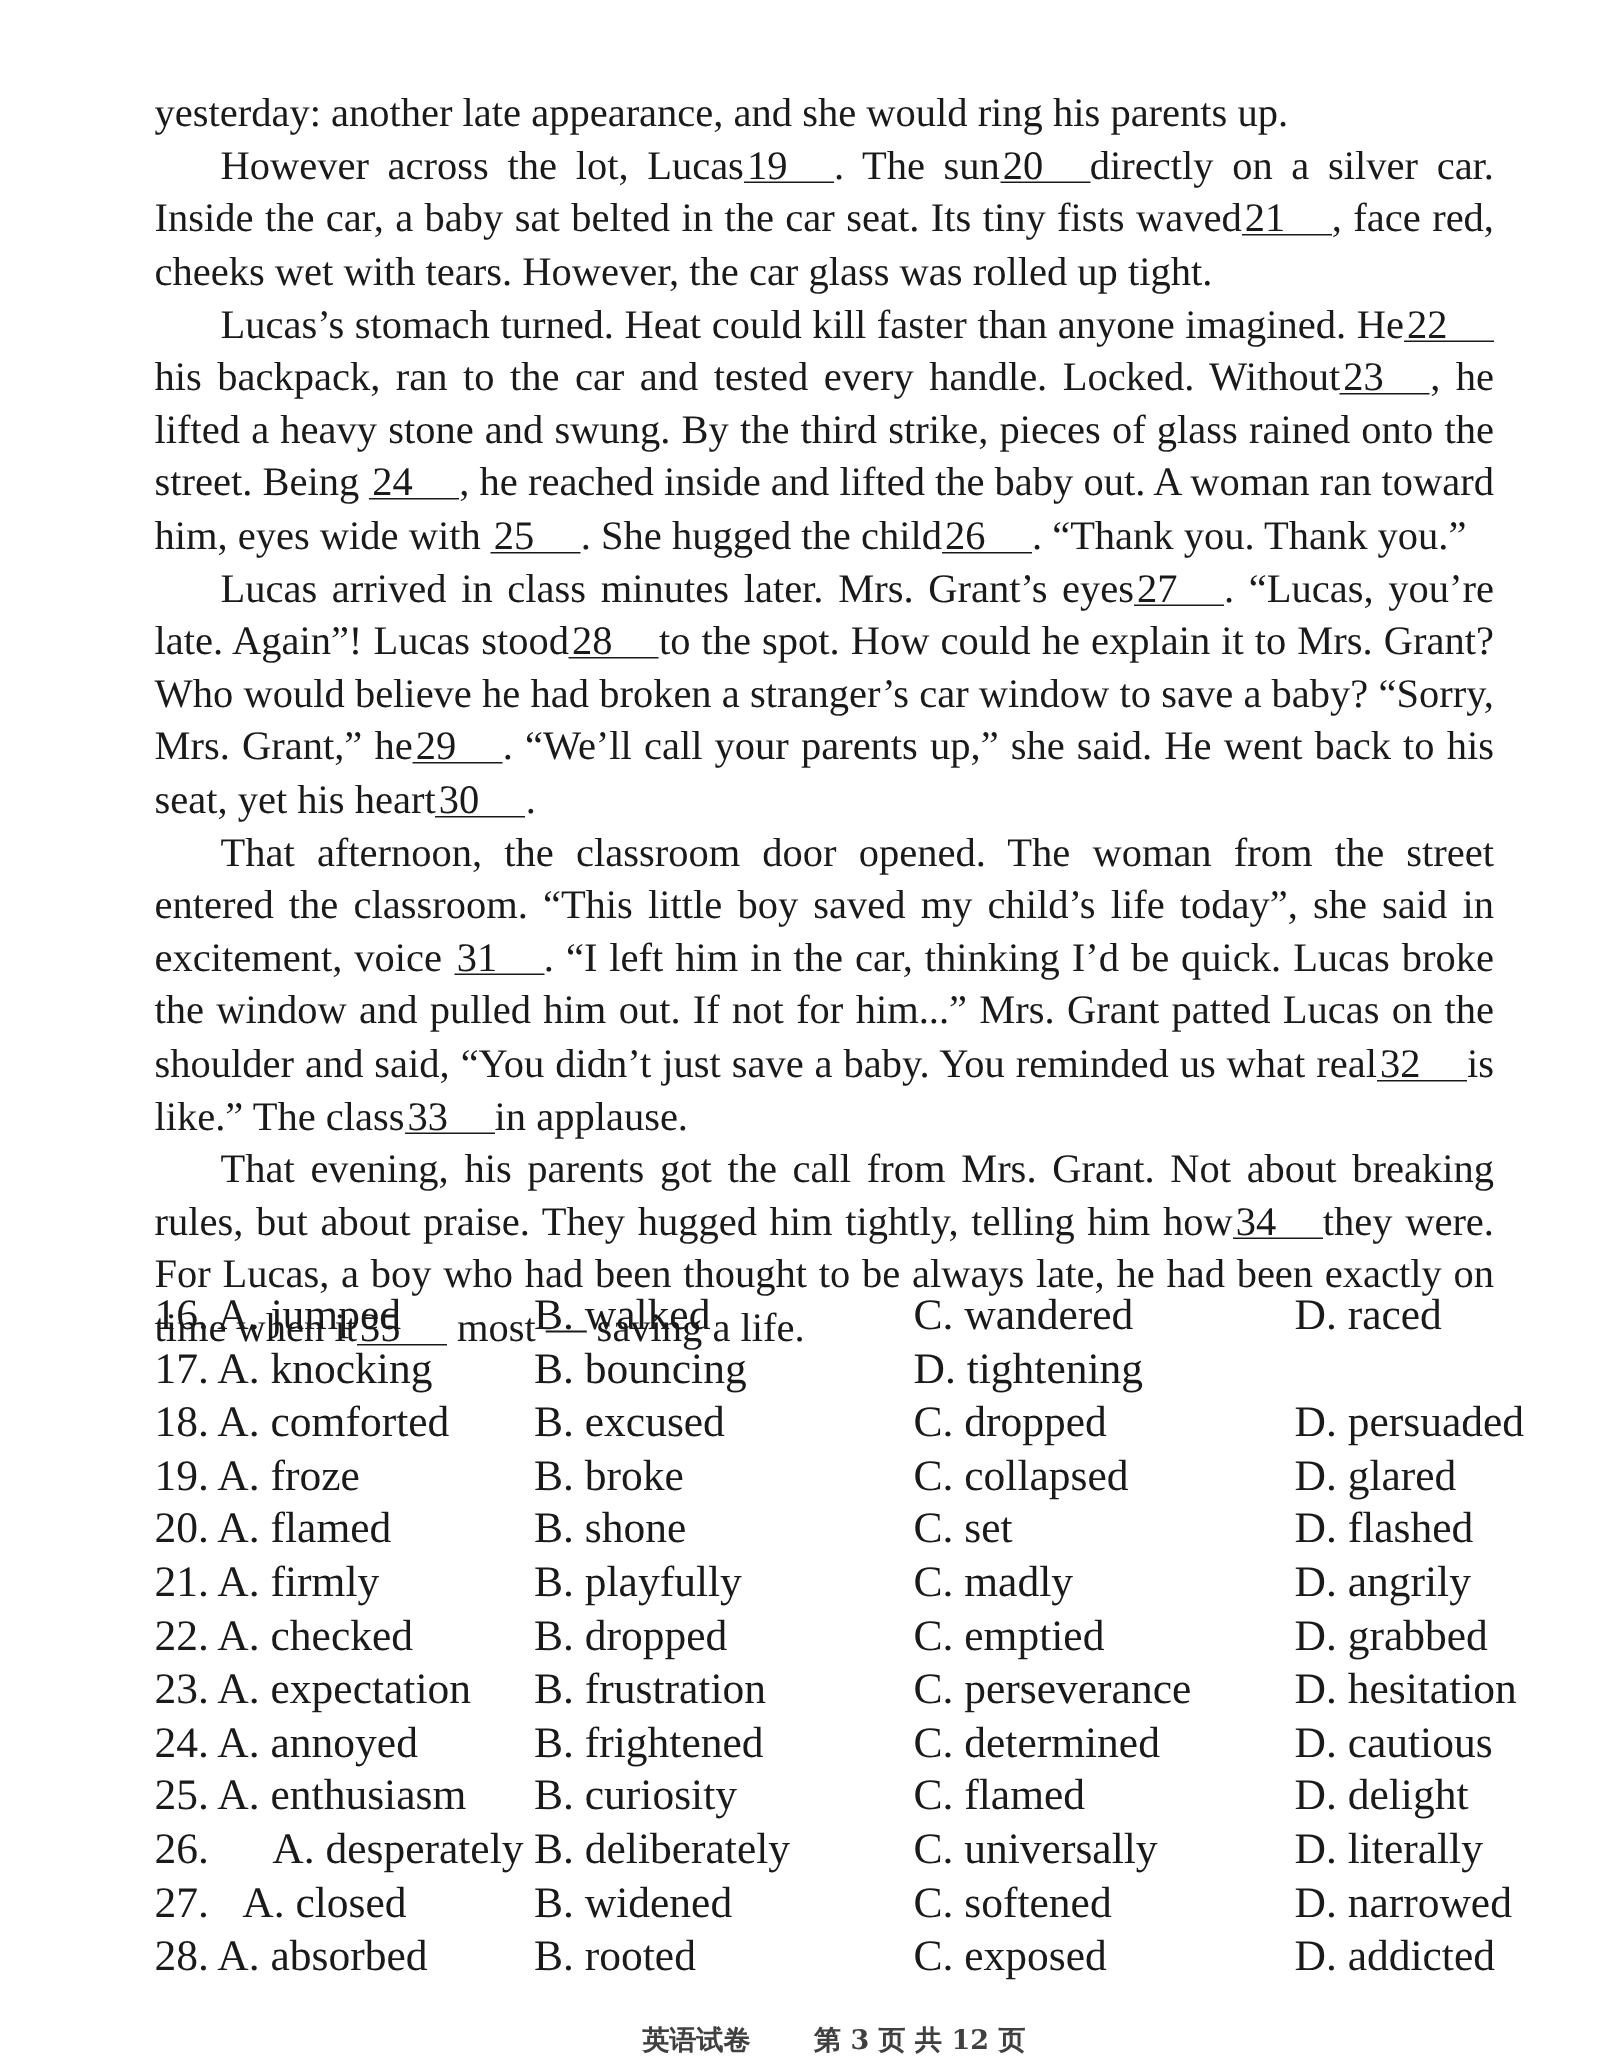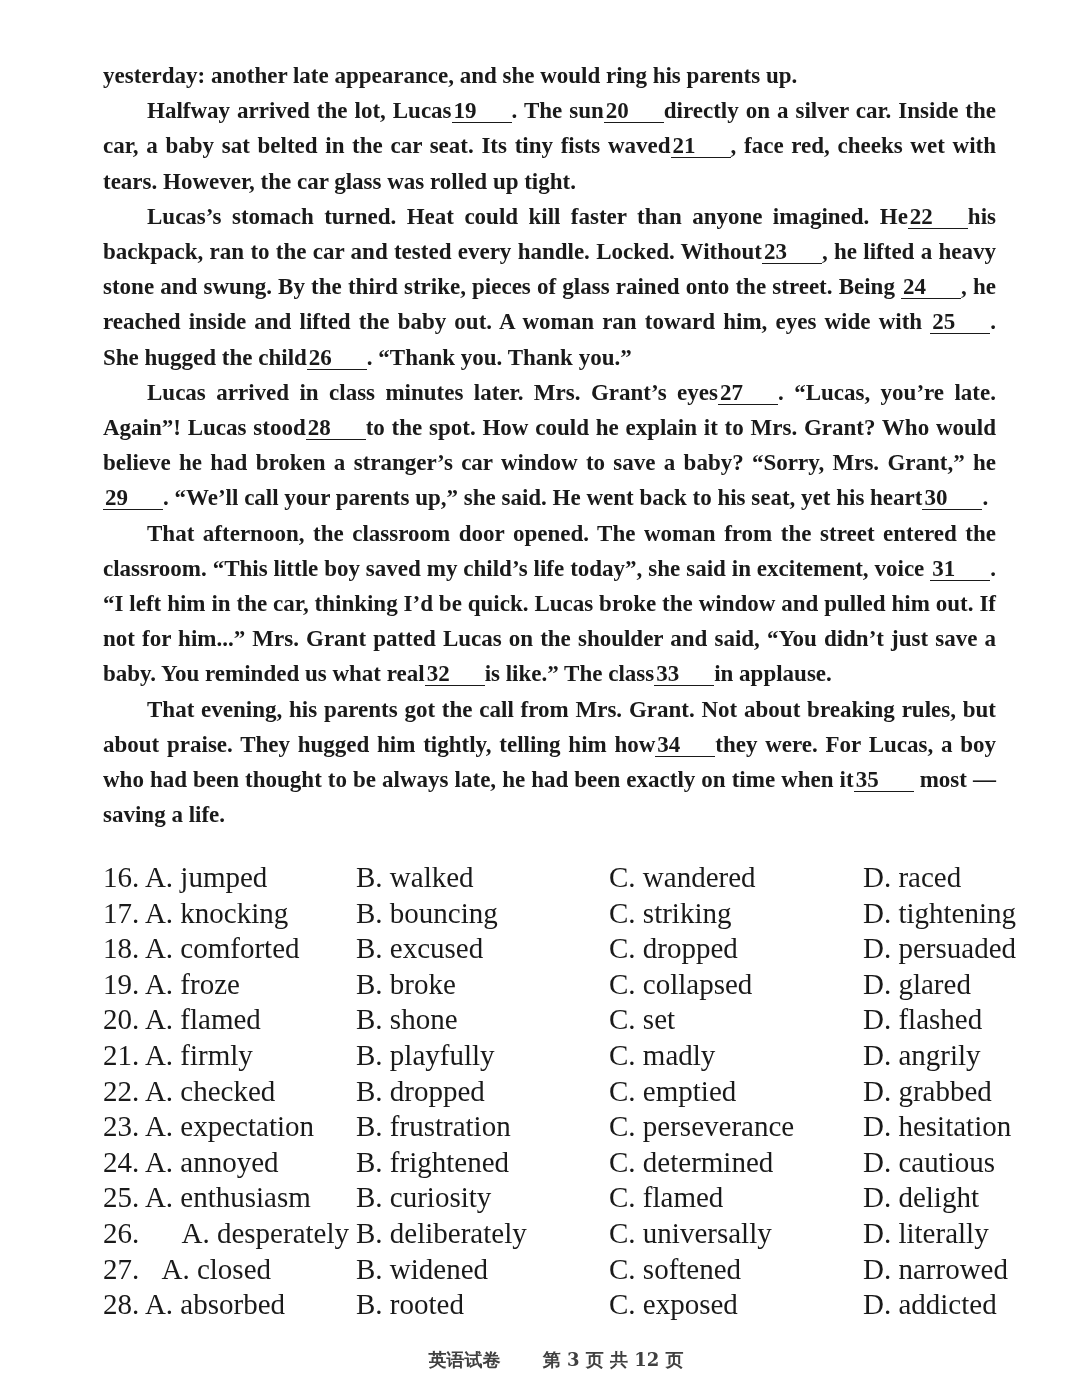--- a/index.html
+++ b/index.html
@@ -3,22 +3,22 @@
 <meta charset="utf-8">
 <style>
   html, body { margin: 0; padding: 0; background: #ffffff; }
   body {
     width: 1080px; height: 1376px; position: relative; overflow: hidden;
     font-family: "Liberation Serif", "DejaVu Serif", serif;
     color: #1a1a1a;
   }
   .page { position: absolute; left: 103px; top: 58px; width: 893px; }
   .para {
-    font-size: 23px; line-height: 35.2px; margin: 0;
-    text-align: justify; text-align-last: left; font-weight: bold;
+    font-size: 27px; line-height: 35.2px; margin: 0;
+    text-align: justify; text-align-last: left;
   }
   .para.indent { text-indent: 44px; }
   .blank {
     display: inline-block; text-align: center; border-bottom: 1.3px solid #1a1a1a;
     line-height: 22px; text-indent: 0; padding: 0 2px;
   }
   .w2 { min-width: 56px; text-align: right; }
   .opts { position: absolute; left: 103px; top: 860px; width: 900px; }
   .opt-row { display: flex; height: 35.6px; font-size: 29px; line-height: 35.6px; }
   .opt-row span { display: block; white-space: nowrap; }
@@ -30,38 +30,37 @@
     position: absolute; top: 1348px; left: 16px; width: 1080px; text-align: center;
     font-size: 18px; font-family: "DejaVu Serif", serif; font-weight: bold; color: #404040;
   }
   .footer span { margin: 0 18px; }
 </style>
 </head>
 <body>
 
 <div class="page">
   <p class="para">yesterday: another late appearance, and she would ring his parents up.</p>
-  <p class="para indent"><span>Halfway arrived the lot, Lucas</span><span class="blank w2">19</span><span>. The sun</span><span class="blank w2">20</span><span>directly on a silver car. Inside the car, a baby sat belted in the car seat. Its tiny fists waved</span><span class="blank w2">21</span><span>, face red, cheeks wet with tears. However, the car glass was rolled up tight.</span></p>
+  <p class="para indent"><span>However across the lot, Lucas</span><span class="blank w2">19</span><span>. The sun</span><span class="blank w2">20</span><span>directly on a silver car. Inside the car, a baby sat belted in the car seat. Its tiny fists waved</span><span class="blank w2">21</span><span>, face red, cheeks wet with tears. However, the car glass was rolled up tight.</span></p>
   <p class="para indent"><span>Lucas’s stomach turned. Heat could kill faster than anyone imagined. He</span><span class="blank w2">22</span><span>his backpack, ran to the car and tested every handle. Locked. Without</span><span class="blank w2">23</span><span>, he lifted a heavy stone and swung. By the third strike, pieces of glass rained onto the street. Being </span><span class="blank w2">24</span><span>, he reached inside and lifted the baby out. A woman ran toward him, eyes wide with </span><span class="blank w2">25</span><span>. She hugged the child</span><span class="blank w2">26</span><span>. “Thank you. Thank you.”</span></p>
   <p class="para indent"><span>Lucas arrived in class minutes later. Mrs. Grant’s eyes</span><span class="blank w2">27</span><span>. “Lucas, you’re late. Again”! Lucas stood</span><span class="blank w2">28</span><span>to the spot. How could he explain it to Mrs. Grant? Who would believe he had broken a stranger’s car window to save a baby? “Sorry, Mrs. Grant,” he</span><span class="blank w2">29</span><span>. “We’ll call your parents up,” she said. He went back to his seat, yet his heart</span><span class="blank w2">30</span><span>.</span></p>
   <p class="para indent"><span>That afternoon, the classroom door opened. The woman from the street entered the classroom. “This little boy saved my child’s life today”, she said in excitement, voice </span><span class="blank w2">31</span><span>. “I left him in the car, thinking I’d be quick. Lucas broke the window and pulled him out. If not for him...” Mrs. Grant patted Lucas on the shoulder and said, “You didn’t just save a baby. You reminded us what real</span><span class="blank w2">32</span><span>is like.” The class</span><span class="blank w2">33</span><span>in applause.</span></p>
   <p class="para indent"><span>That evening, his parents got the call from Mrs. Grant. Not about breaking rules, but about praise. They hugged him tightly, telling him how</span><span class="blank w2">34</span><span>they were. For Lucas, a boy who had been thought to be always late, he had been exactly on time when it</span><span class="blank w2">35</span><span> most — saving a life.</span></p>
 </div>
 
 <div class="opts" id="opts">
     <div class="opt-row">
       <span class="c0"><span style="display: inline;">16. </span><span style="display: inline;">A. jumped</span></span>
       <span class="c1">B. walked</span>
       <span class="c2">C. wandered</span>
       <span class="c3">D. raced</span>
     </div>
     <div class="opt-row">
       <span class="c0"><span style="display: inline;">17. </span><span style="display: inline;">A. knocking</span></span>
       <span class="c1">B. bouncing</span>
-      <span class="c2">C. striking</span>
       <span class="c3">D. tightening</span>
     </div>
     <div class="opt-row">
       <span class="c0"><span style="display: inline;">18. </span><span style="display: inline;">A. comforted</span></span>
       <span class="c1">B. excused</span>
       <span class="c2">C. dropped</span>
       <span class="c3">D. persuaded</span>
     </div>
     <div class="opt-row">
       <span class="c0"><span style="display: inline;">19. </span><span style="display: inline;">A. froze</span></span>

